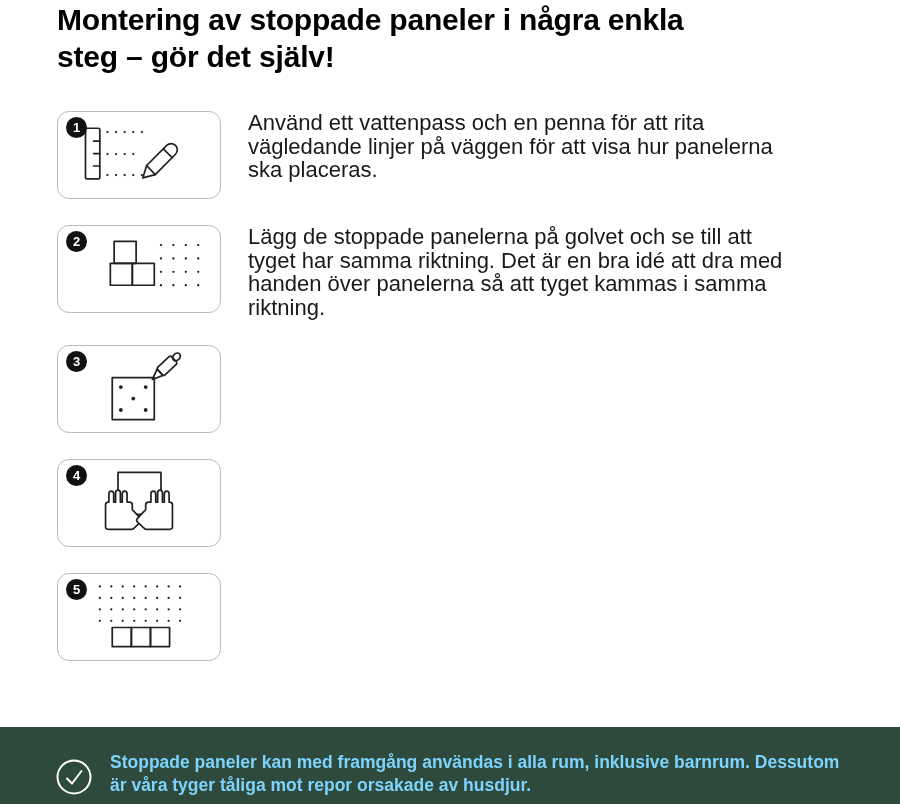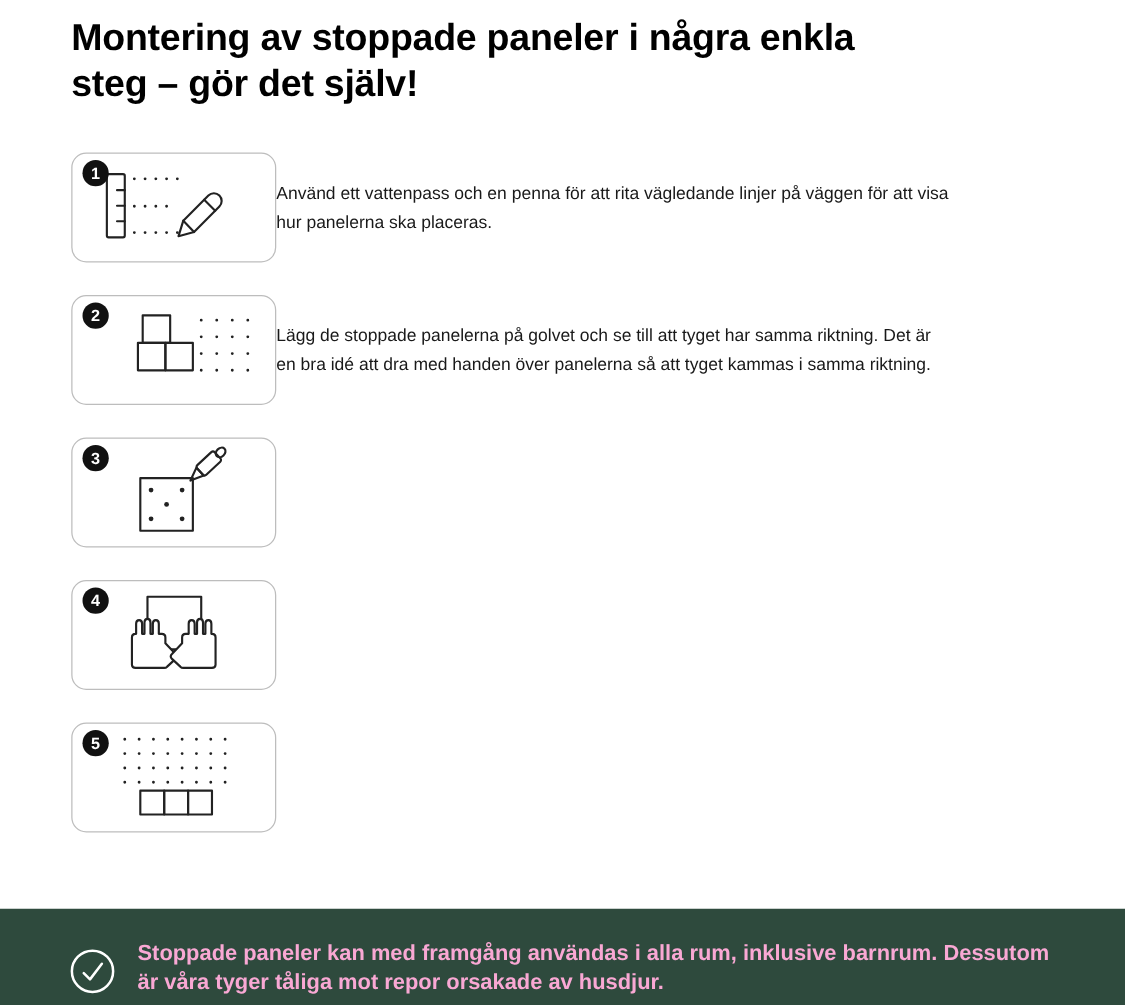--- a/index.html
+++ b/index.html
@@ -3,21 +3,21 @@
 <meta charset="utf-8">
 <style>
   html,body{margin:0;padding:0;}
   body{
     width:900px;height:804px;position:relative;overflow:hidden;
     background:#ffffff;
     font-family:"Liberation Sans", sans-serif;
     -webkit-font-smoothing:antialiased;
   }
   h1.page-title{
-    margin:0 0 0 57px;padding-top:12px;width:690px;
+    margin:0 0 0 57px;padding-top:1px;width:690px;
     font-size:30px;line-height:37px;font-weight:700;color:#000;
     letter-spacing:-0.2px;
   }
   .steps{margin:36px 0 0 57px;}
   .step{display:flex;margin-bottom:26px;}
   .card{
     width:164px;height:88px;flex:none;position:relative;
     background:#fff;border:1.5px solid #bdbdbd;border-radius:12px;
     box-sizing:border-box;
   }
@@ -26,31 +26,31 @@
     border-radius:50%;background:#111;color:#fff;
     font-size:13px;font-weight:700;
     display:flex;align-items:center;justify-content:center;
   }
   .card-icon{position:absolute;left:0;top:0;width:100%;height:100%;}
   .st{fill:none;stroke:#222;stroke-width:1.8;stroke-linejoin:round;stroke-linecap:round;}
   .dots{fill:none;stroke:#222;stroke-width:2.4;stroke-linecap:round;}
   .hand{fill:#fff;stroke:#222;stroke-width:1.8;stroke-linejoin:round;stroke-linecap:round;}
   .fill{fill:#222;stroke:none;}
   .step-text{
-    width:540px;display:flex;align-items:center;
-    font-size:14px;line-height:23.5px;color:#191919;
+    width:540px;margin-left:27px;display:flex;
+    font-size:22px;line-height:23.5px;color:#191919;
   }
   .footer{
     position:absolute;left:0;bottom:0;width:900px;height:77px;
     background:#2e4a3d;box-sizing:border-box;
     padding:24px 40px 0 55px;display:flex;align-items:flex-start;
   }
   .footer .check{flex:none;margin:7px 17px 0 0;}
   .footer-text{
-    color:#f9a8d4;font-weight:700;font-size:17.5px;line-height:23px;
+    color:#7dd3fc;font-weight:700;font-size:17.5px;line-height:23px;
     max-width:730px;
   }
 </style>
 </head>
 <body>
 
 <h1 class="page-title">Montering av stoppade paneler i några enkla steg – gör det själv!</h1>
 
 <div class="steps">
 

